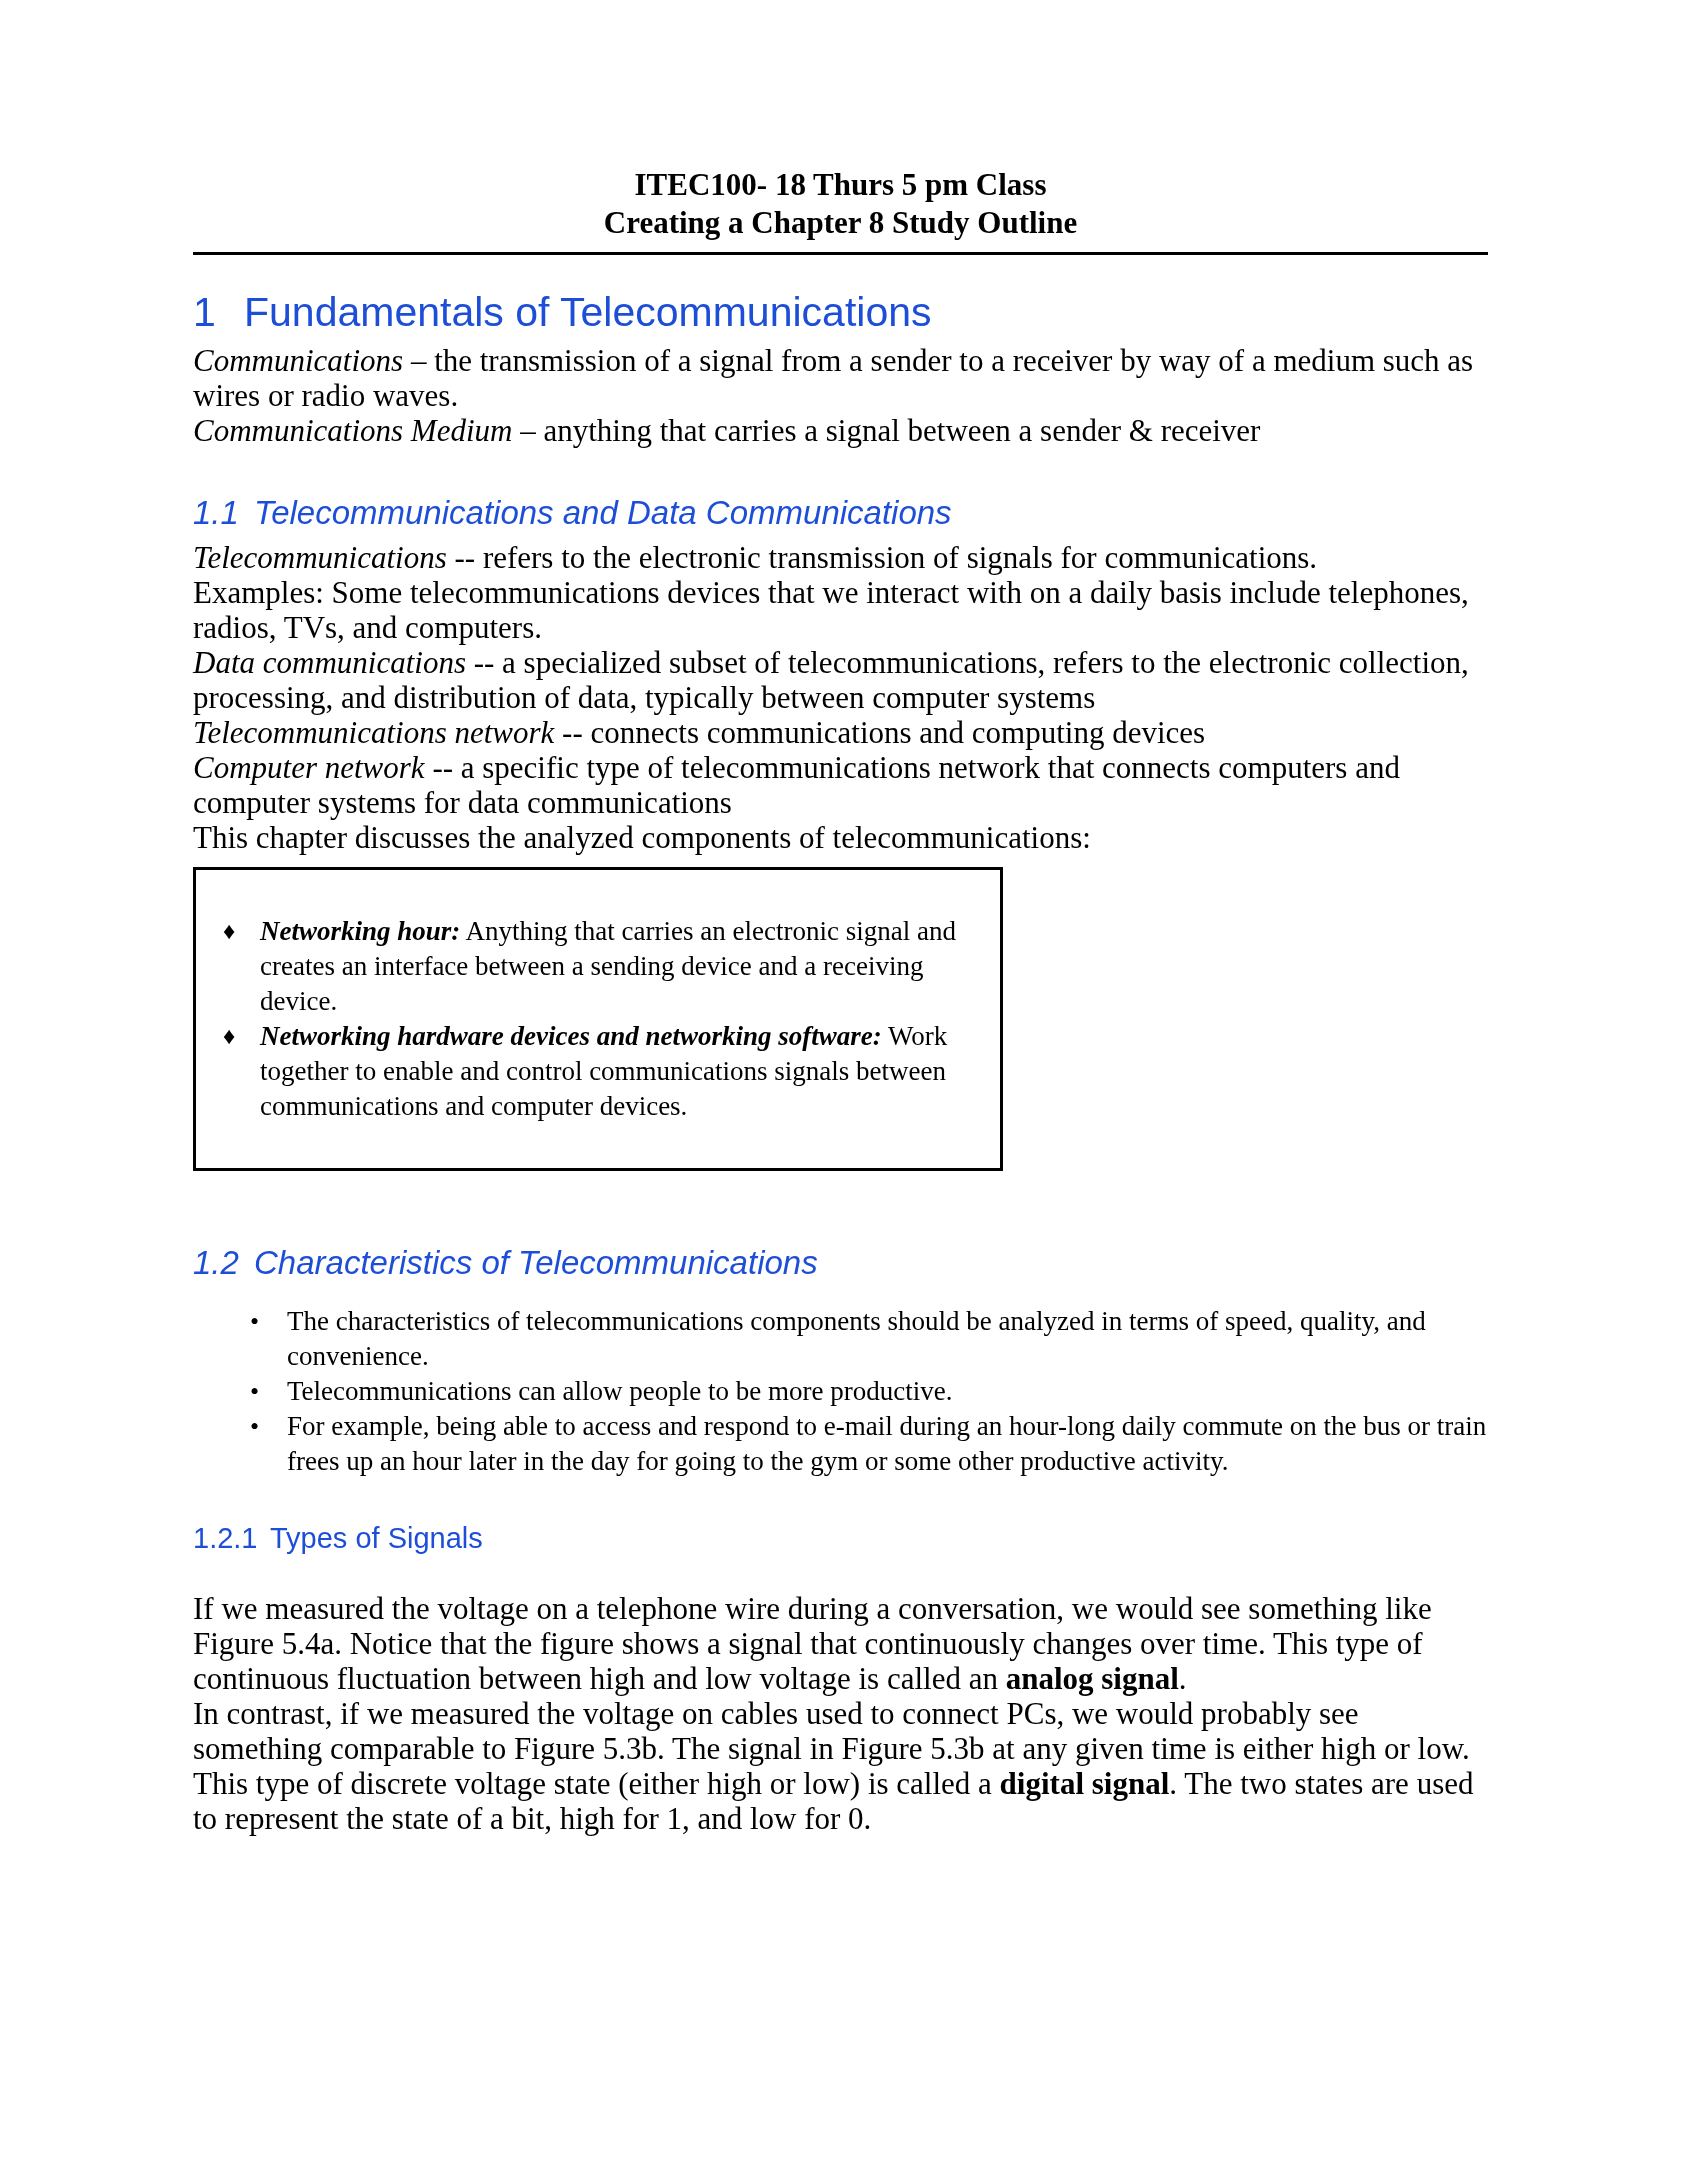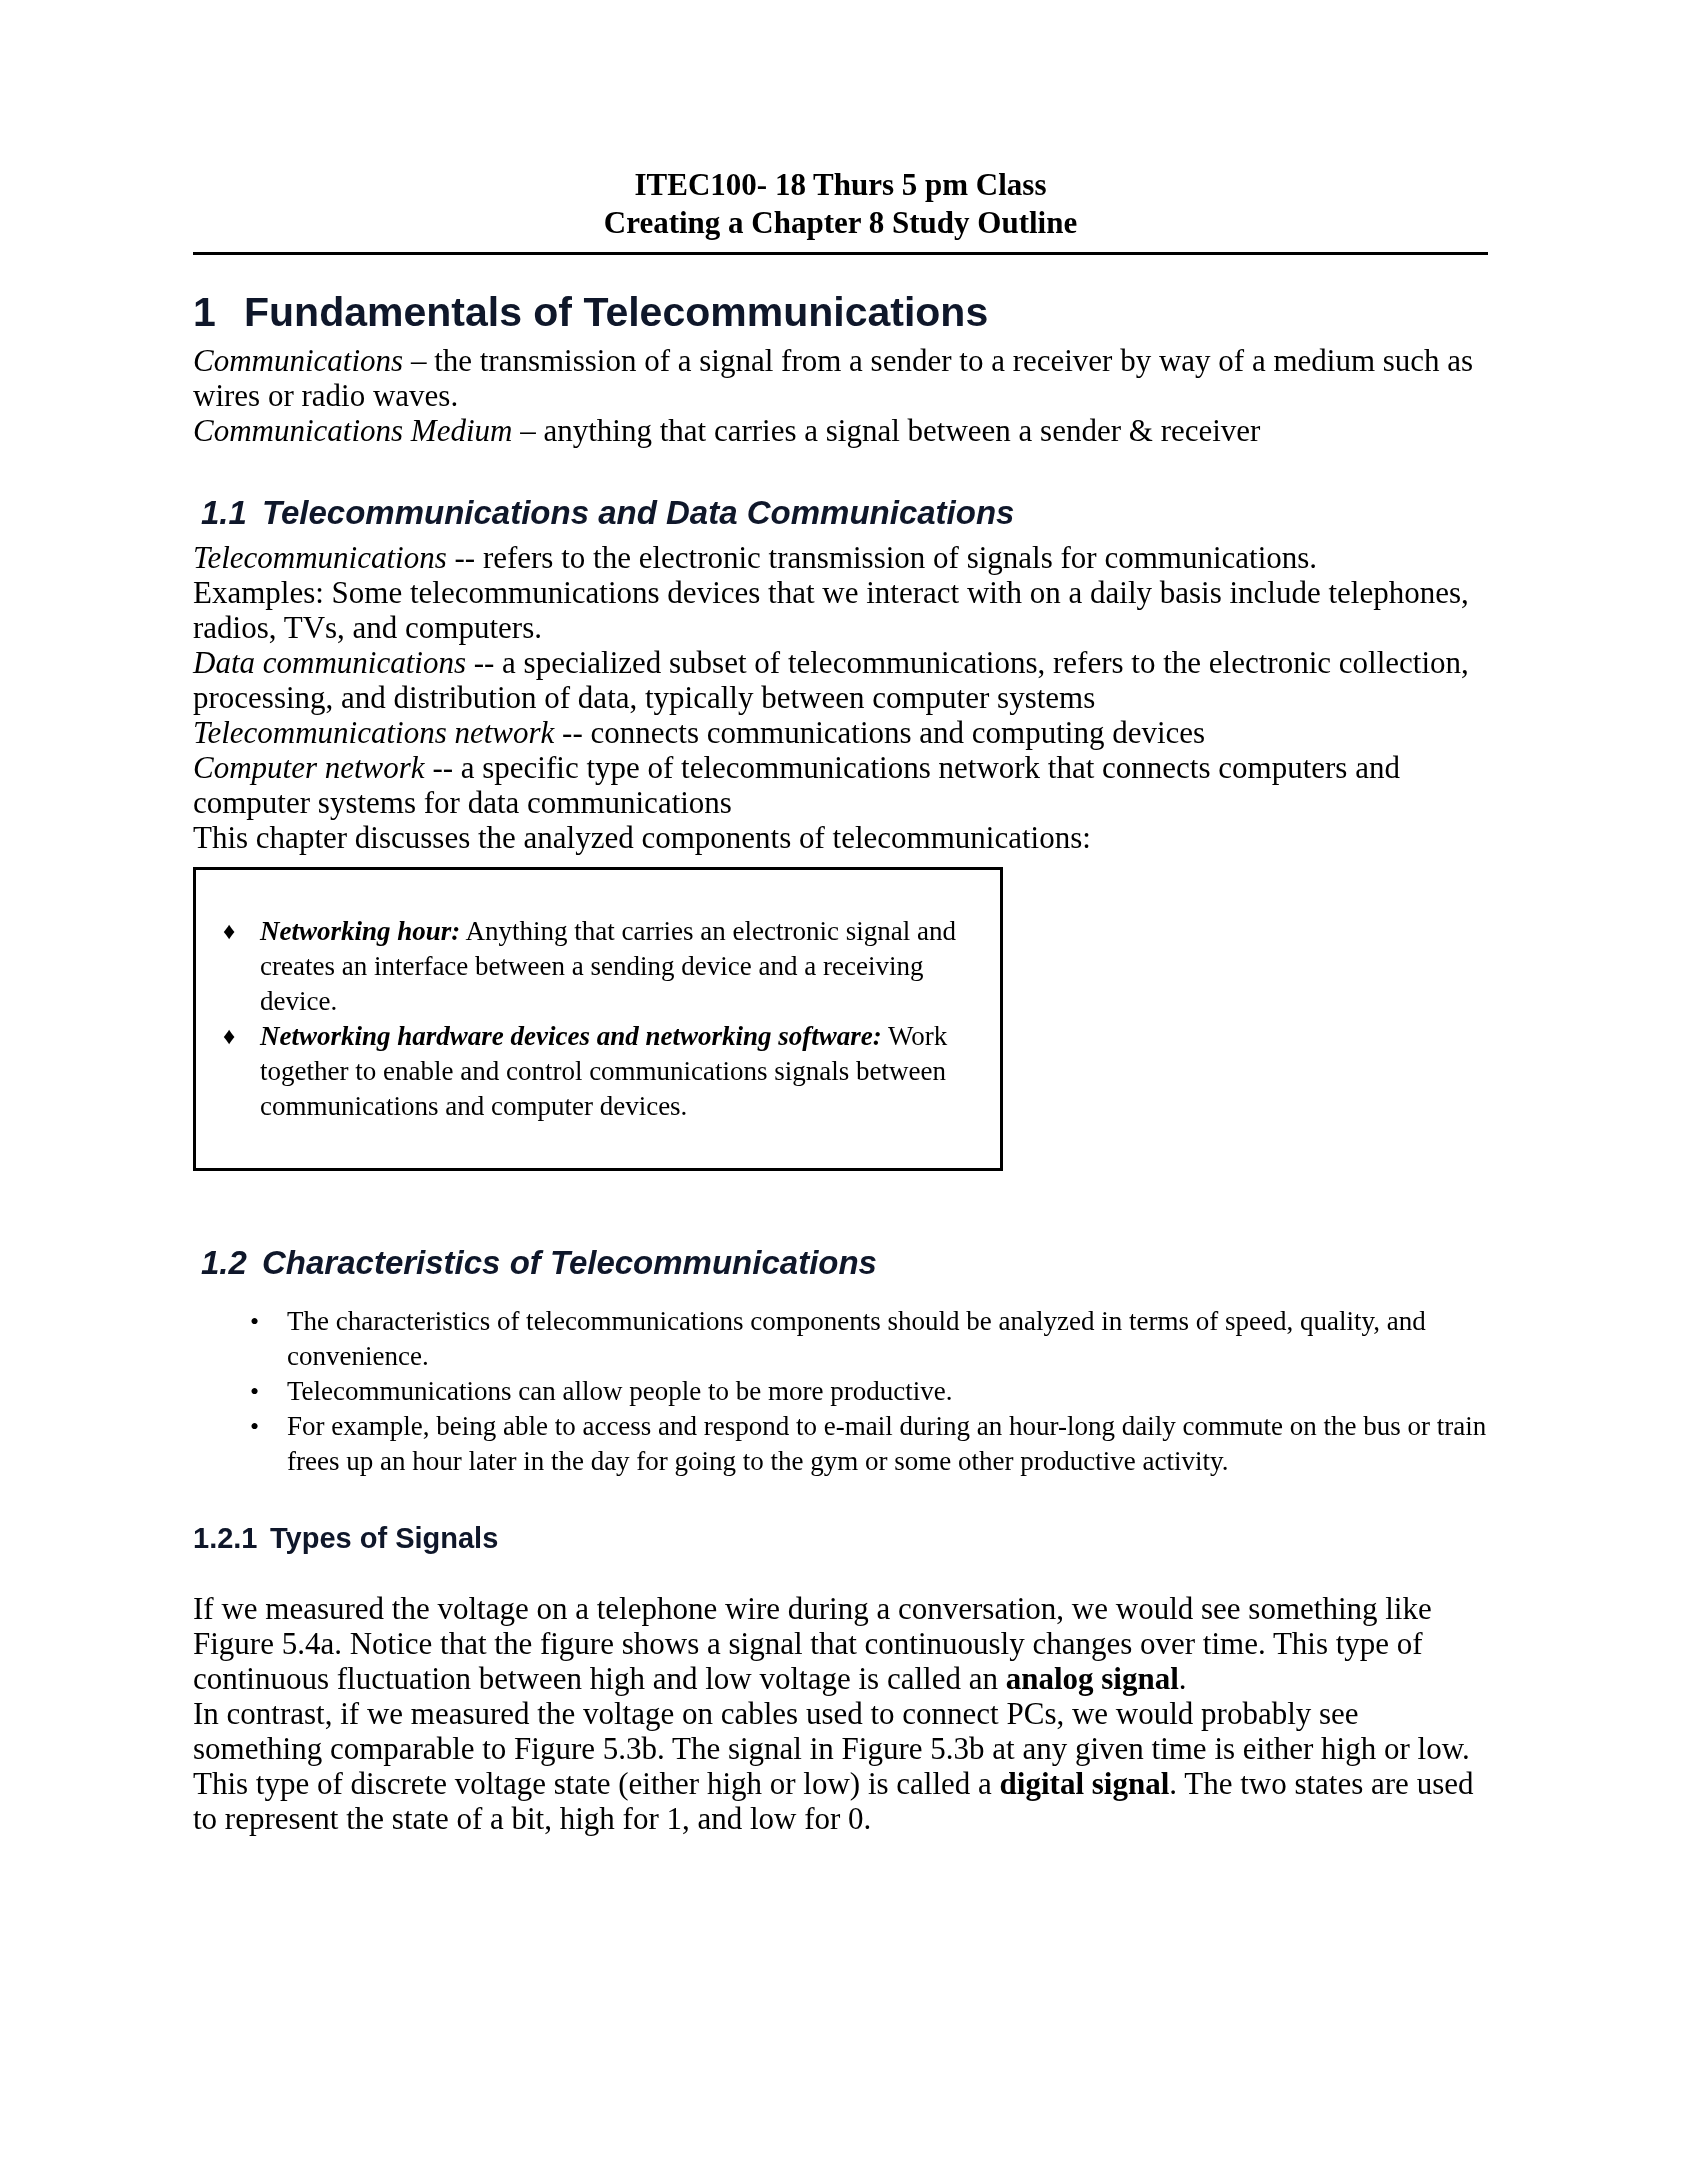--- a/index.html
+++ b/index.html
@@ -45,24 +45,24 @@
   .header-rule {
     border: none;
     border-top: 3px solid #000000;
     margin: 10px 0 0 0;
     width: 1295px;
   }
 
   
   h1.h-num, h2.h-num, h3.h-num {
     font-family: "Liberation Sans", "DejaVu Sans", sans-serif;
-    color: #0f172a;
-    margin: 0;
-    padding: 0;
-    font-weight: bold;
+    color: #1d4ed8;
+    margin: 0;
+    padding: 0;
+    font-weight: normal;
   }
   h1.h-num {
     font-size: 41px;
     line-height: 50px;
     margin-top: 32px;
     margin-bottom: 6px;
   }
   h2.h-num {
     font-size: 33px;
     line-height: 42px;
@@ -73,21 +73,21 @@
   h3.h-num {
     font-size: 29px;
     line-height: 38px;
     margin-top: 40px;
     margin-bottom: 4px;
   }
   .h-num .num {
     display: inline-block;
   }
   h1.h-num .num { min-width: 51px; }
-  h2.h-num .num { min-width: 61px; margin-left: 8px; }
+  h2.h-num .num { min-width: 61px; }
   h3.h-num .num { min-width: 77px; }
 
   
   p.body {
     font-size: 31px;
     line-height: 35px;
     margin: 0;
     padding: 0;
     text-align: left;
   }

